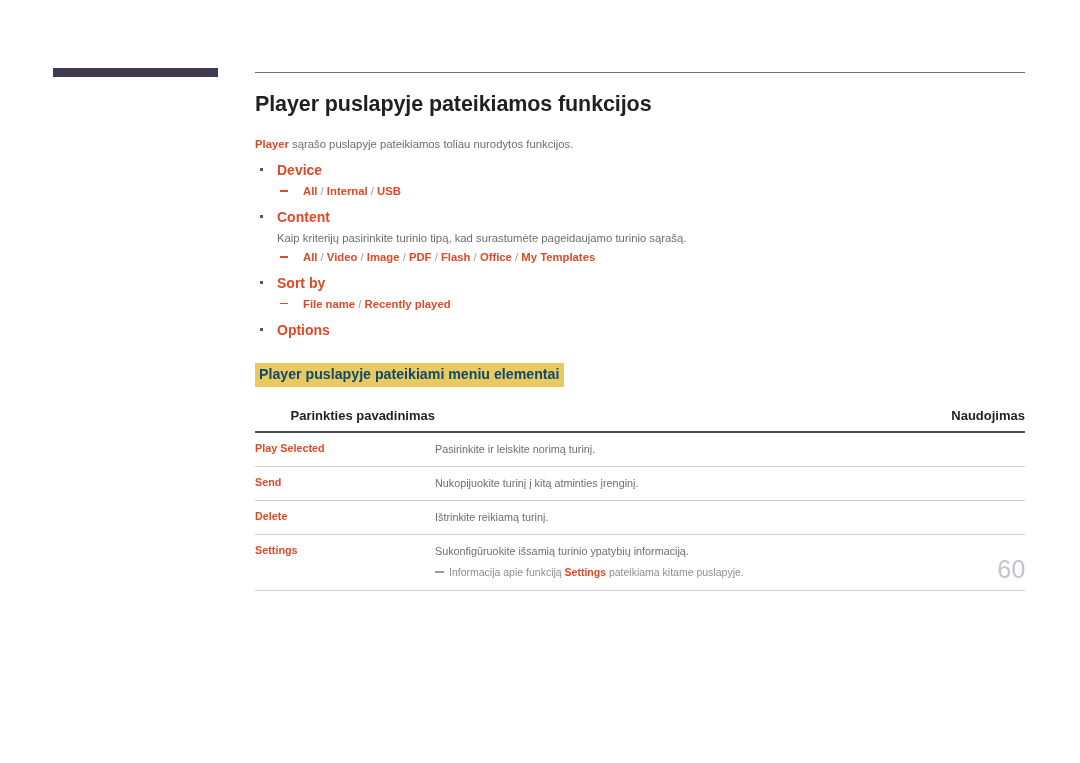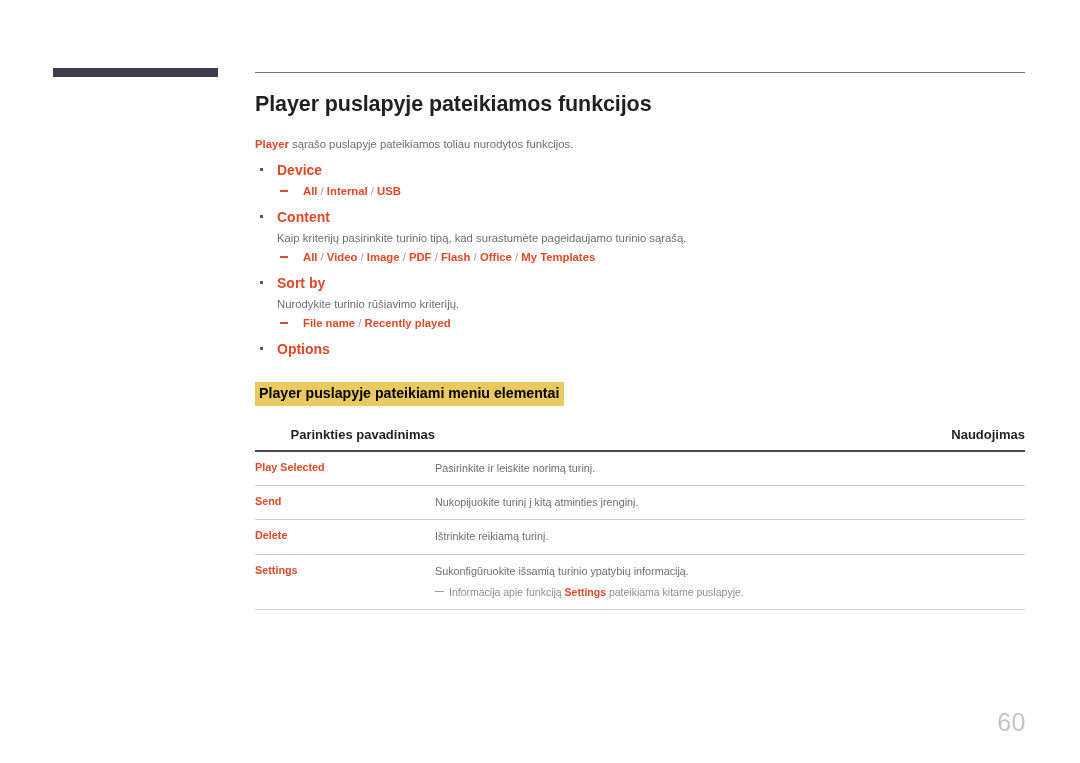--- a/index.html
+++ b/index.html
@@ -6,21 +6,21 @@
   html, body {
     margin: 0; padding: 0;
     width: 1080px; height: 763px;
     background: #ffffff;
     font-family: "Liberation Sans", sans-serif;
     -webkit-font-smoothing: antialiased;
   }
   #page {
     position: relative;
     width: 1080px;
-    height: 763px;
+    height: 610px;
     overflow: hidden;
     background: #ffffff;
   }
 
   
   .hdr-bar {
     position: absolute;
     left: 53px; top: 68px;
     width: 165px; height: 9px;
     background: #413a4f;
@@ -109,21 +109,21 @@
     color: #9a9a9c;
     font-weight: normal;
   }
 
   
   h2.sub-head {
     display: inline-block;
     margin: 23px 0 0 0;
     padding: 3px 5px 4px 4px;
     background: #eac961;
-    color: #000000;
+    color: #0c4a6e;
     font-size: 14.2px;
     font-weight: bold;
     line-height: 1.2;
   }
 
   
   table.opts {
     width: 770px;
     border-collapse: collapse;
     margin-top: 21px;
@@ -216,21 +216,20 @@
         <div class="b-desc">Kaip kriterijų pasirinkite turinio tipą, kad surastumėte pageidaujamo turinio sąrašą.</div>
         <div class="sub">
           <span class="dash"></span>
           <span class="opts-render"><span>All</span><span class="sep"> / </span><span>Video</span><span class="sep"> / </span><span>Image</span><span class="sep"> / </span><span>PDF</span><span class="sep"> / </span><span>Flash</span><span class="sep"> / </span><span>Office</span><span class="sep"> / </span><span>My Templates</span></span>
         </div>
       </li>
 
       <li>
         <span class="bdot"></span>
         <div class="b-title">Sort by</div>
-        <div class="b-desc">Nurodykite turinio rūšiavimo kriterijų.</div>
         <div class="sub">
           <span class="dash"></span>
           <span class="opts-render"><span>File name</span><span class="sep"> / </span><span>Recently played</span></span>
         </div>
       </li>
 
       <li>
         <span class="bdot"></span>
         <div class="b-title">Options</div>
       </li>

